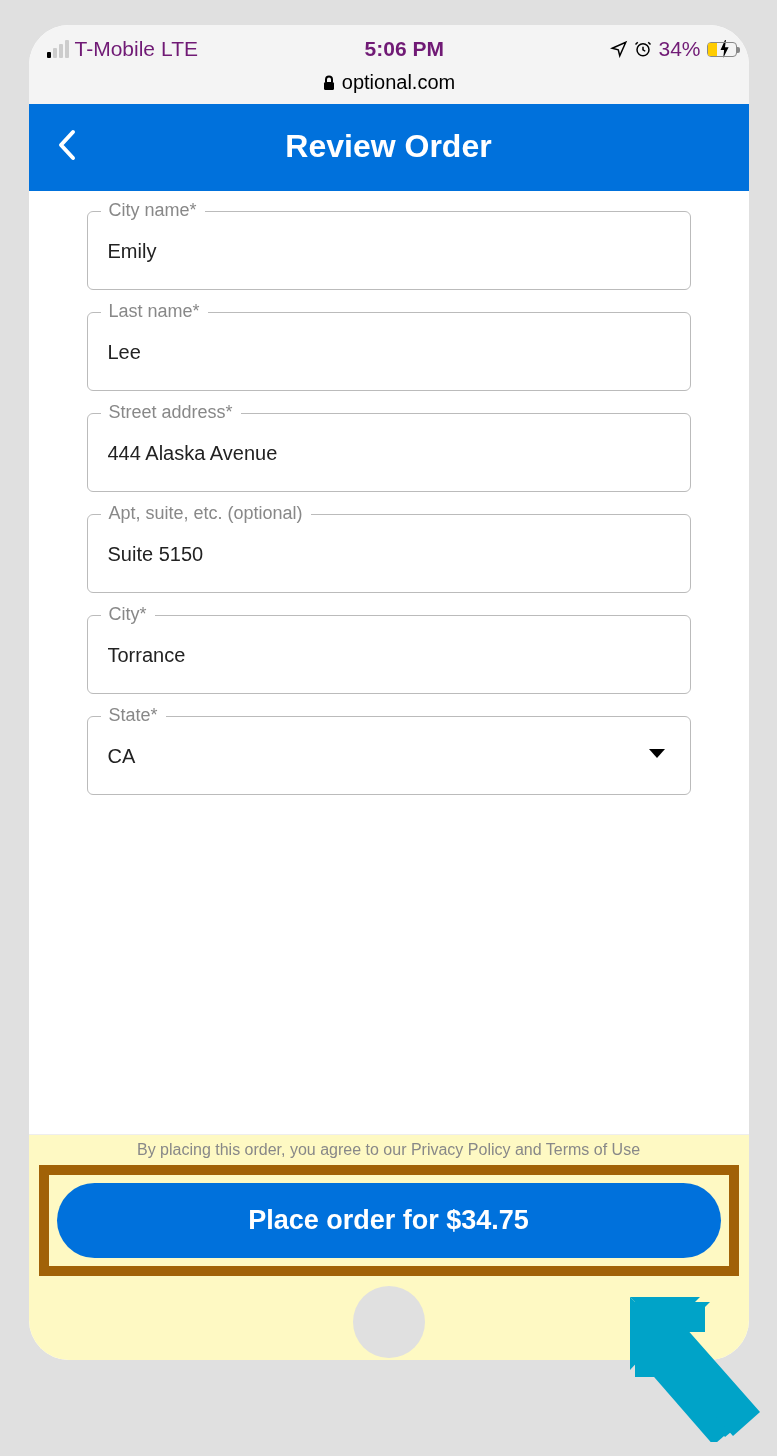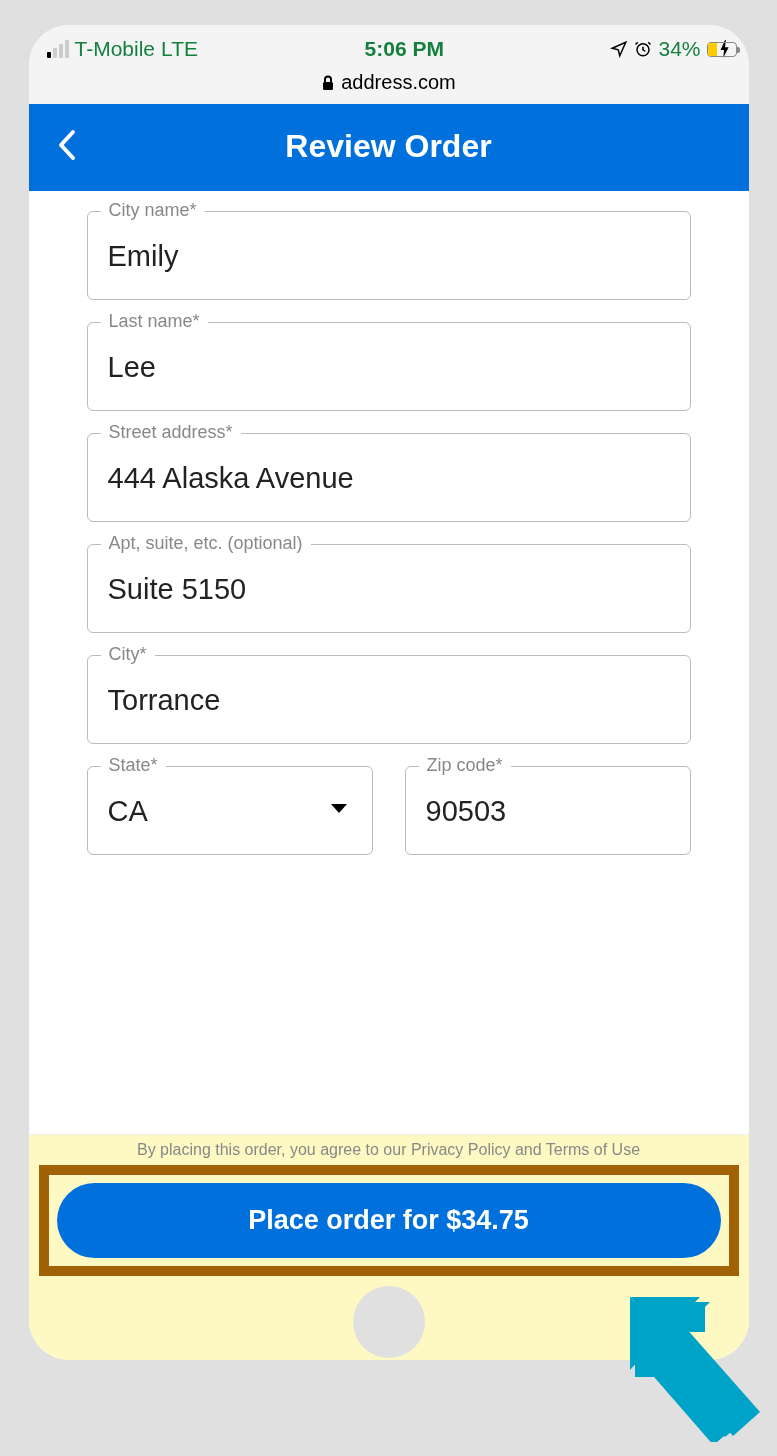--- a/index.html
+++ b/index.html
@@ -26,21 +26,21 @@
       flex-direction: column;
     }
     .status-bar {
       background: #f4f4f4;
       padding: 12px 18px 6px 18px;
       display: flex;
       justify-content: space-between;
       align-items: center;
       font-size: 21px;
       font-weight: 500;
-      color: #15803d;
+      color: #701a75;
     }
     .status-left { display: flex; align-items: center; gap: 6px; }
     .status-right { display: flex; align-items: center; gap: 6px; }
     .signal-bars {
       display: inline-flex;
       align-items: flex-end;
       gap: 2px;
     }
     .signal-bars span {
       width: 4px;
@@ -114,21 +114,21 @@
       background: #fff;
       padding: 0 8px;
       font-size: 18px;
       color: #888;
     }
     .field-input {
       width: 100%;
       border: 1px solid #bbb;
       border-radius: 6px;
       padding: 28px 20px 26px 20px;
-      font-size: 29px;
+      font-size: 20px;
       color: #222;
       outline: none;
       background: #fff;
       font-family: inherit;
     }
     .select-wrap { position: relative; }
     .select-caret {
       position: absolute;
       right: 24px;
       top: 50%;
@@ -212,21 +212,21 @@
           <path d="M6 0L1 11h4l-1 9 6-12H6l1-8z" fill="#000"></path>
         </svg>
     </div>
   </div>
 
   <div class="url-bar">
     <svg width="14" height="16" viewBox="0 0 14 16" fill="#000">
         <rect x="2" y="7" width="10" height="8" rx="1.5"></rect>
         <path d="M4 7V4.5a3 3 0 016 0V7" fill="none" stroke="#000" stroke-width="2"></path>
       </svg>
-    <span>address.com</span>
+    <span>optional.com</span>
   </div>
 
   <div class="app-header">
     <span class="back-chevron">
       <svg width="20" height="34" viewBox="0 0 20 34" fill="none" stroke="#fff" stroke-width="4" stroke-linecap="round" stroke-linejoin="round">
           <path d="M16 4 L4 17 L16 30"></path>
         </svg>
     </span>
     <div class="app-header-title">Review Order</div>
   </div>
@@ -262,24 +262,20 @@
       <div class="row">
         <div class="field select-wrap">
           <span class="field-label">State*</span>
           <input class="field-input" readonly="" value="CA" style="">
           <span class="select-caret">
             <svg width="20" height="14" viewBox="0 0 20 14">
                 <path d="M2 2l8 9 8-9z" fill="#000"></path>
               </svg>
           </span>
         </div>
-        <div class="field">
-          <span class="field-label">Zip code*</span>
-          <input class="field-input" value="90503" style="">
-        </div>
       </div>
 
 
     </div>
   </div>
 
   <div class="footer">
     <div class="disclaimer">By placing this order, you agree to our Privacy Policy and Terms of Use</div>
     <div class="highlight-box">
       <button class="place-order-btn">Place order for $34.75</button>

